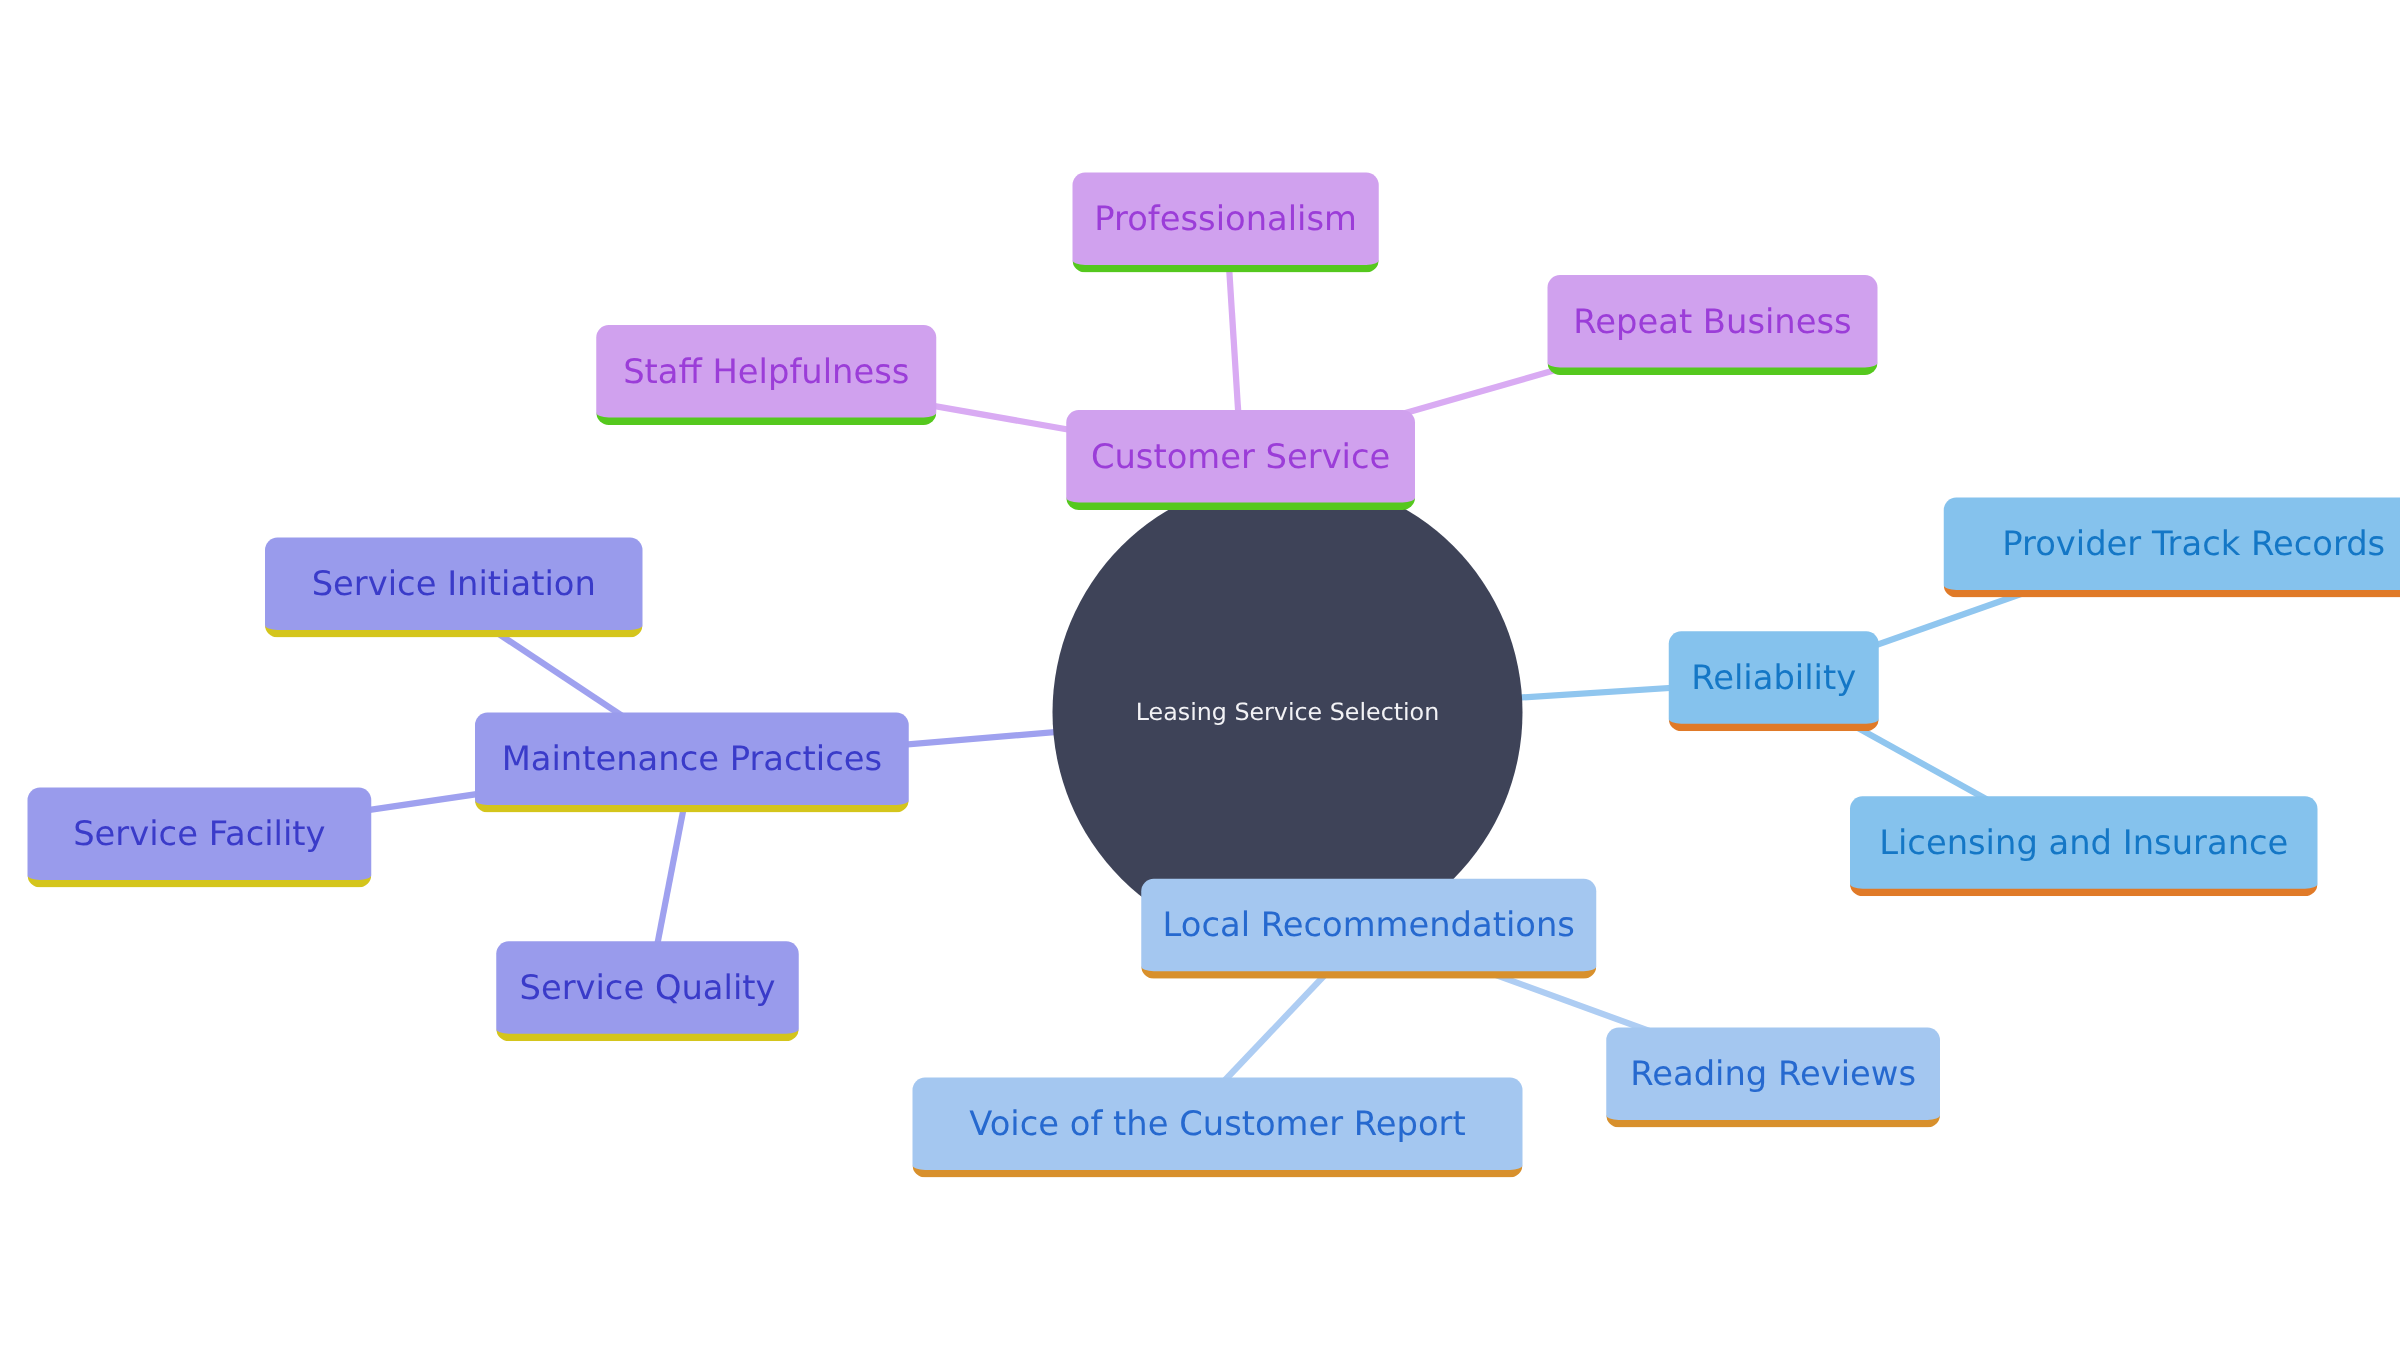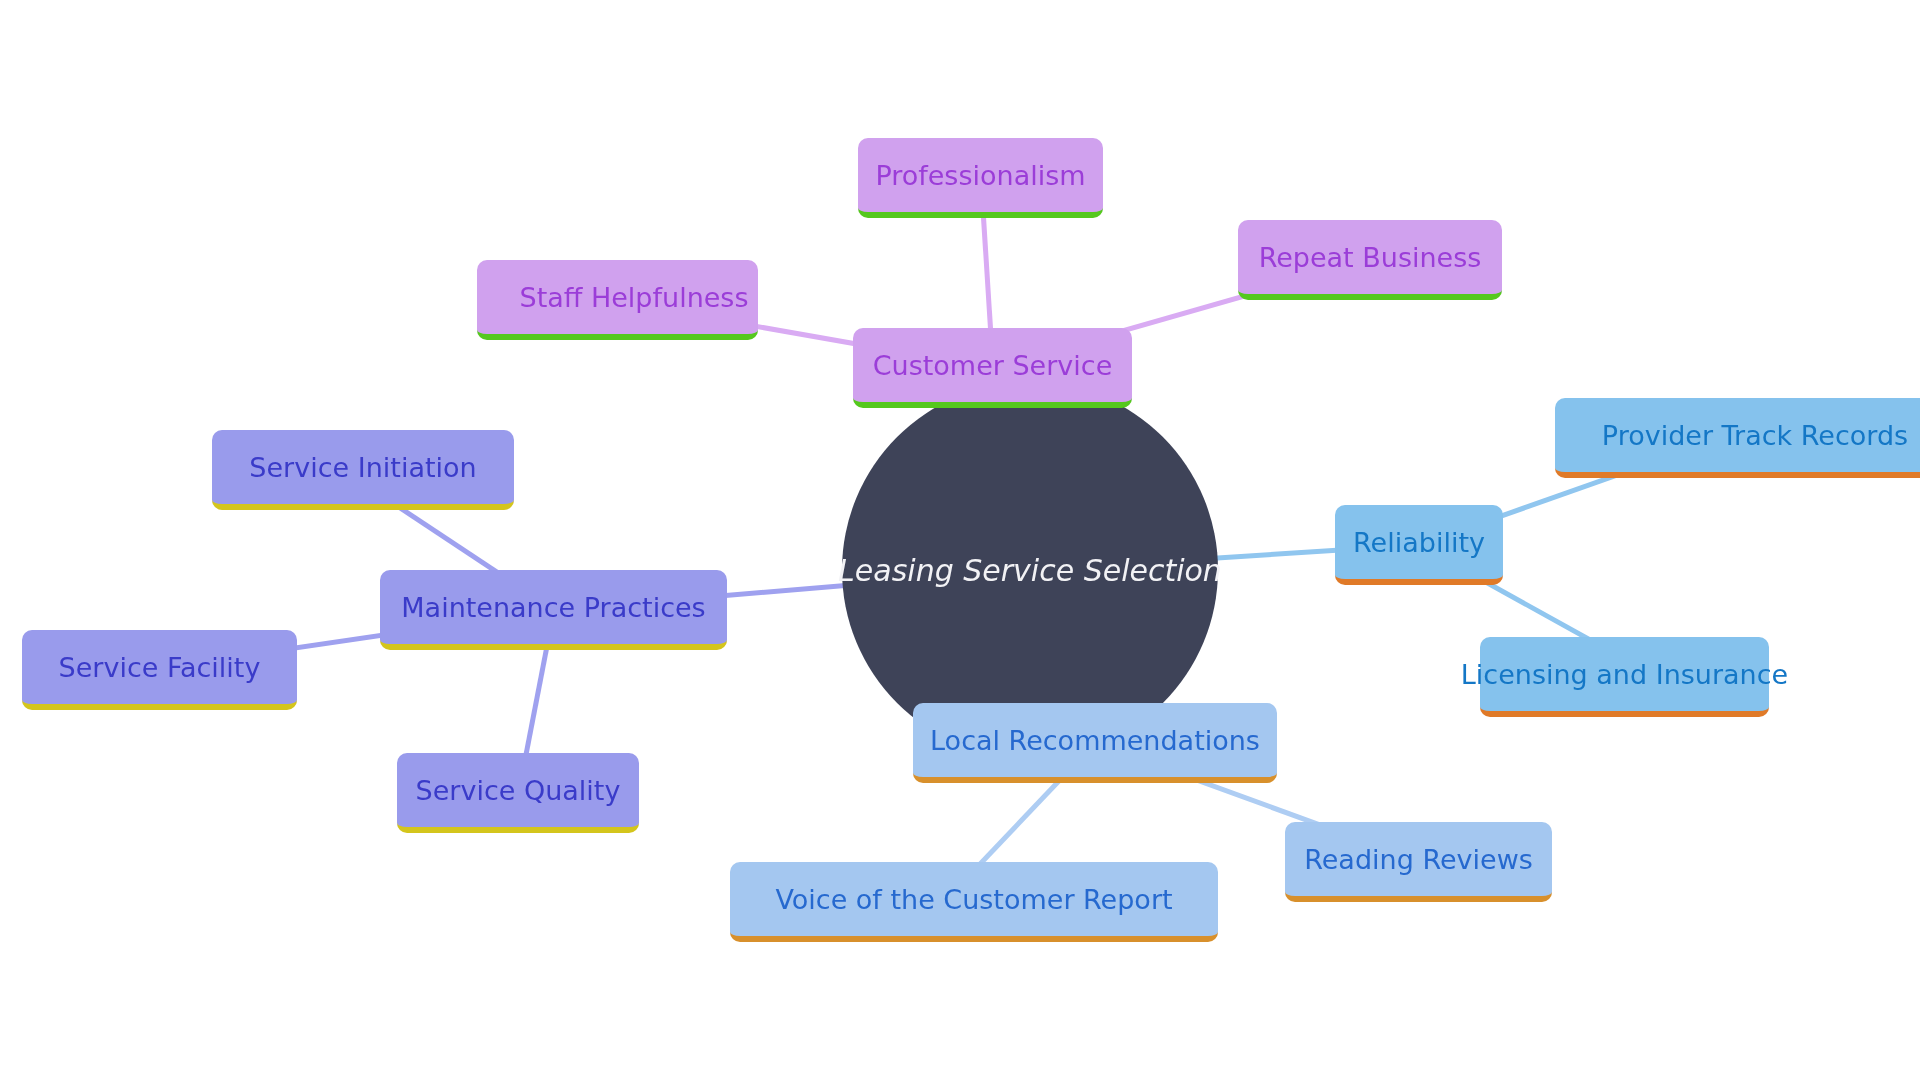--- a/index.html
+++ b/index.html
@@ -24,24 +24,23 @@
   .center-circle {
     position: absolute;
     left: 842px; top: 382px;
     width: 376px; height: 376px;
     border-radius: 50%;
     background: #3E4358;
     color: #F2F2F5;
     display: flex;
     align-items: center;
     justify-content: center;
-    font-size: 30px;
+    font-size: 19px;
     z-index: 2;
     white-space: nowrap;
-    font-style: italic;
   }
   .node {
     position: absolute;
     height: 74px;
     border-radius: 10px;
     display: flex;
     align-items: center;
     justify-content: center;
     font-size: 27px;
     white-space: nowrap;
@@ -83,34 +82,34 @@
   <div class="center-circle">
     <span>Leasing Service Selection</span>
   </div>
 
   <div class="node fam-cs" style="left:853px; top:328px; width:279px;">
     <span>Customer Service</span>
   </div>
   <div class="node fam-cs" style="left:858px; top:138px; width:245px;">
     <span>Professionalism</span>
   </div>
-  <div class="node fam-cs" style="left:477px; top:260px; width:248px;padding-left:33px;">
+  <div class="node fam-cs" style="left:477px; top:260px; width:272px;">
     <span>Staff Helpfulness</span>
   </div>
   <div class="node fam-cs" style="left:1238px; top:220px; width:264px;">
     <span>Repeat Business</span>
   </div>
 
   <div class="node fam-rel" style="left:1335px; top:505px; width:168px;">
     <span>Reliability</span>
   </div>
   <div class="node fam-rel" style="left:1555px; top:398px; width:400px;">
     <span>Provider Track Records</span>
   </div>
-  <div class="node fam-rel" style="left:1480px; top:637px; width:289px;">
+  <div class="node fam-rel" style="left:1480px; top:637px; width:374px;">
     <span>Licensing and Insurance</span>
   </div>
 
   <div class="node fam-loc" style="left:913px; top:703px; width:364px;">
     <span>Local Recommendations</span>
   </div>
   <div class="node fam-loc" style="left:1285px; top:822px; width:267px;">
     <span>Reading Reviews</span>
   </div>
   <div class="node fam-loc" style="left:730px; top:862px; width:488px;">

